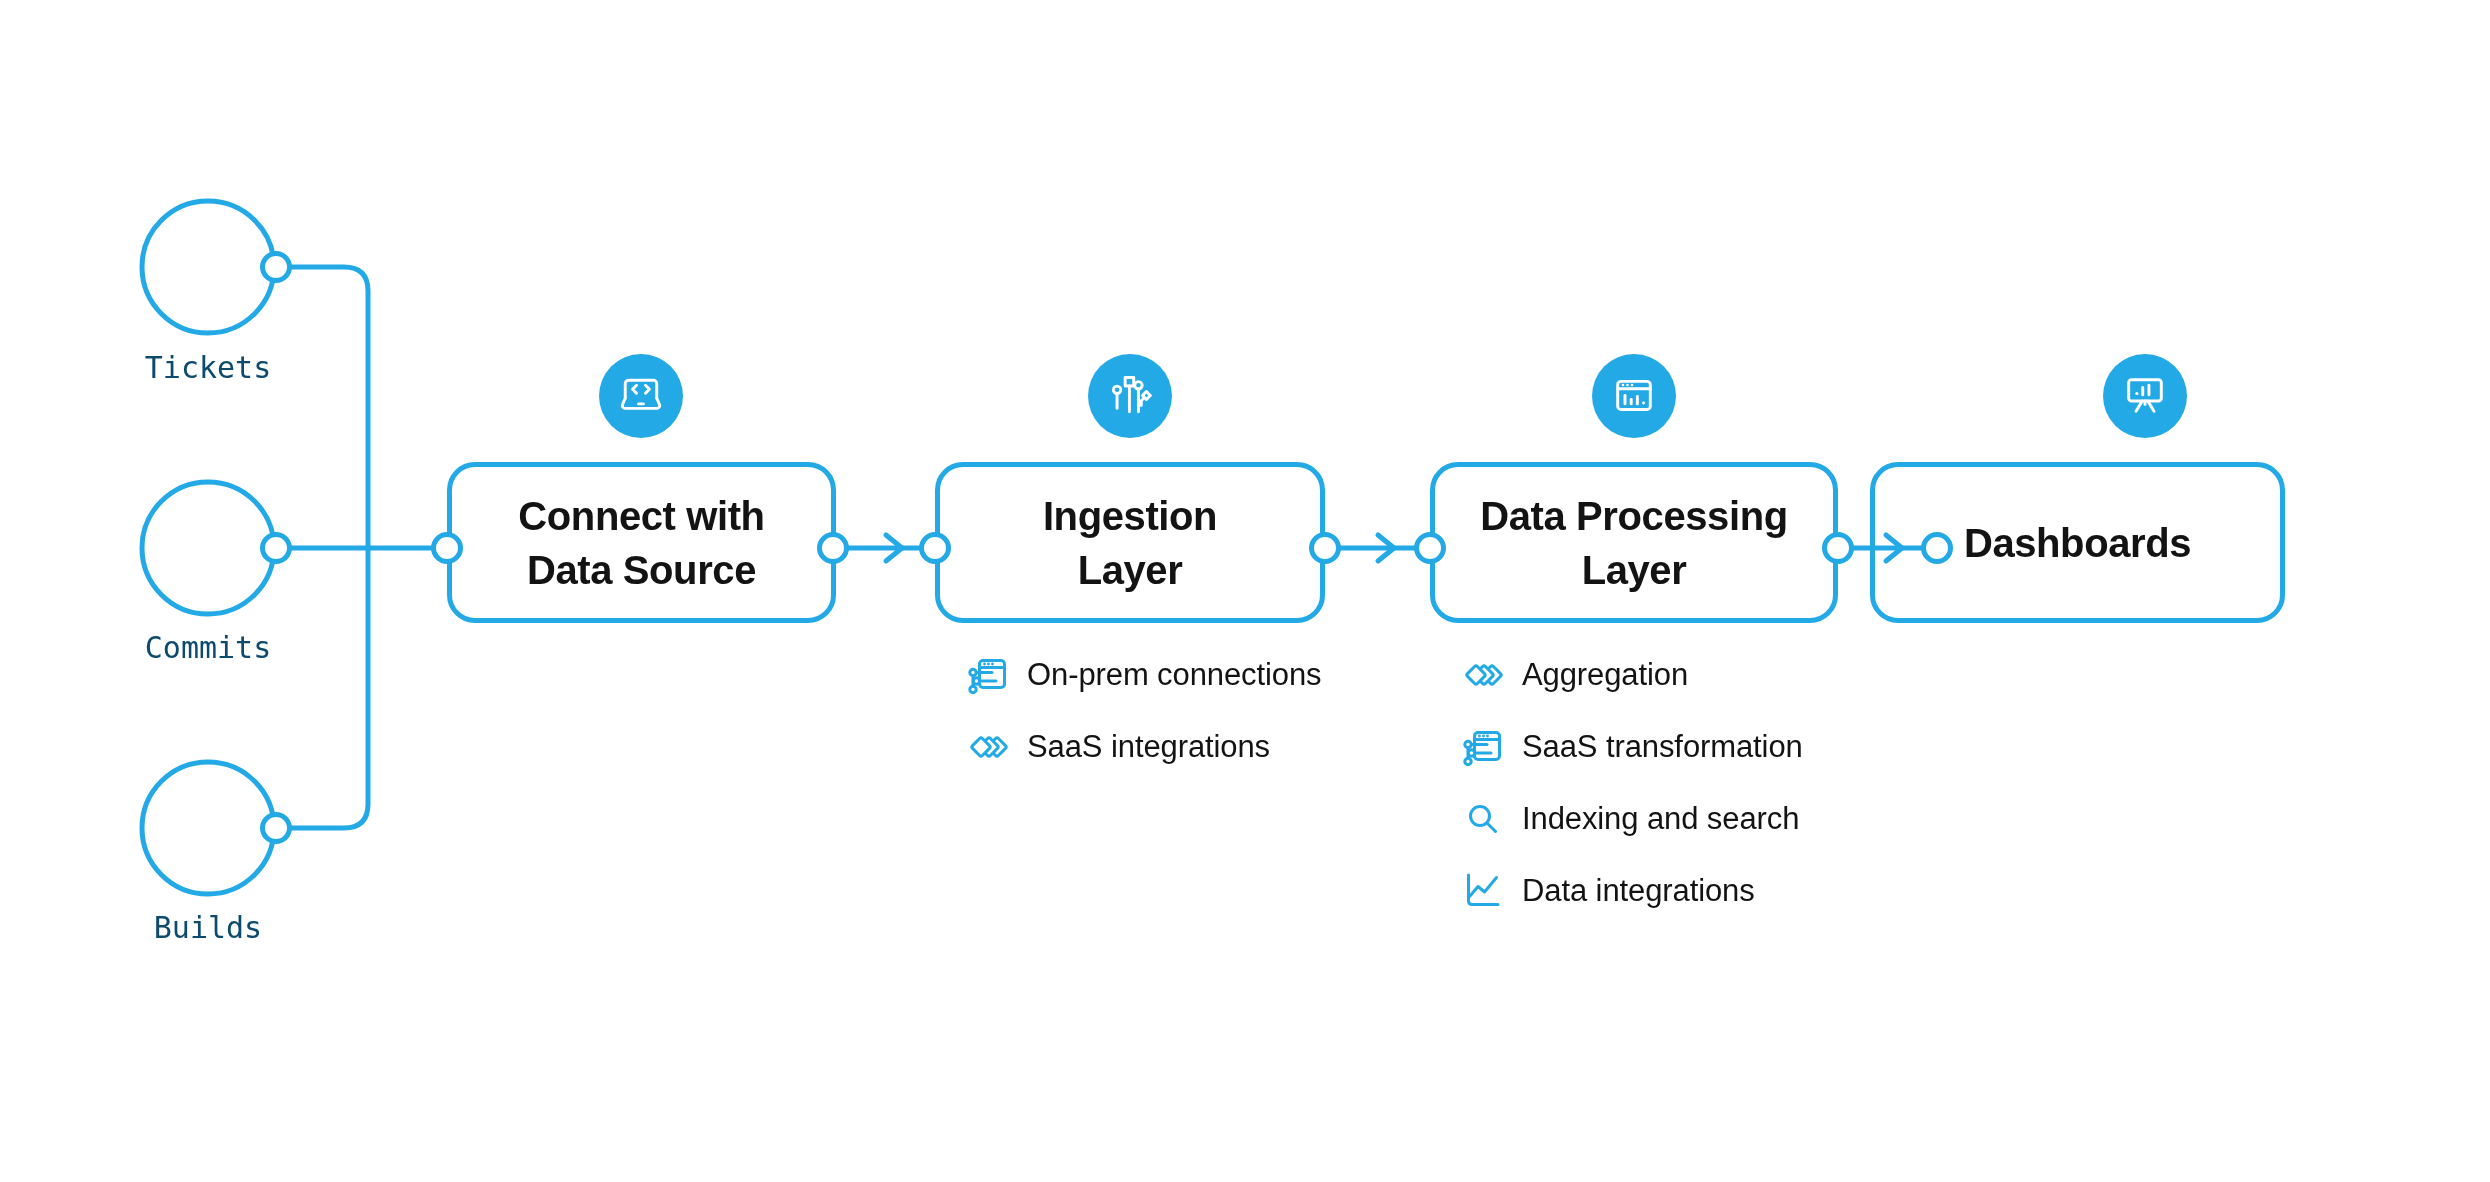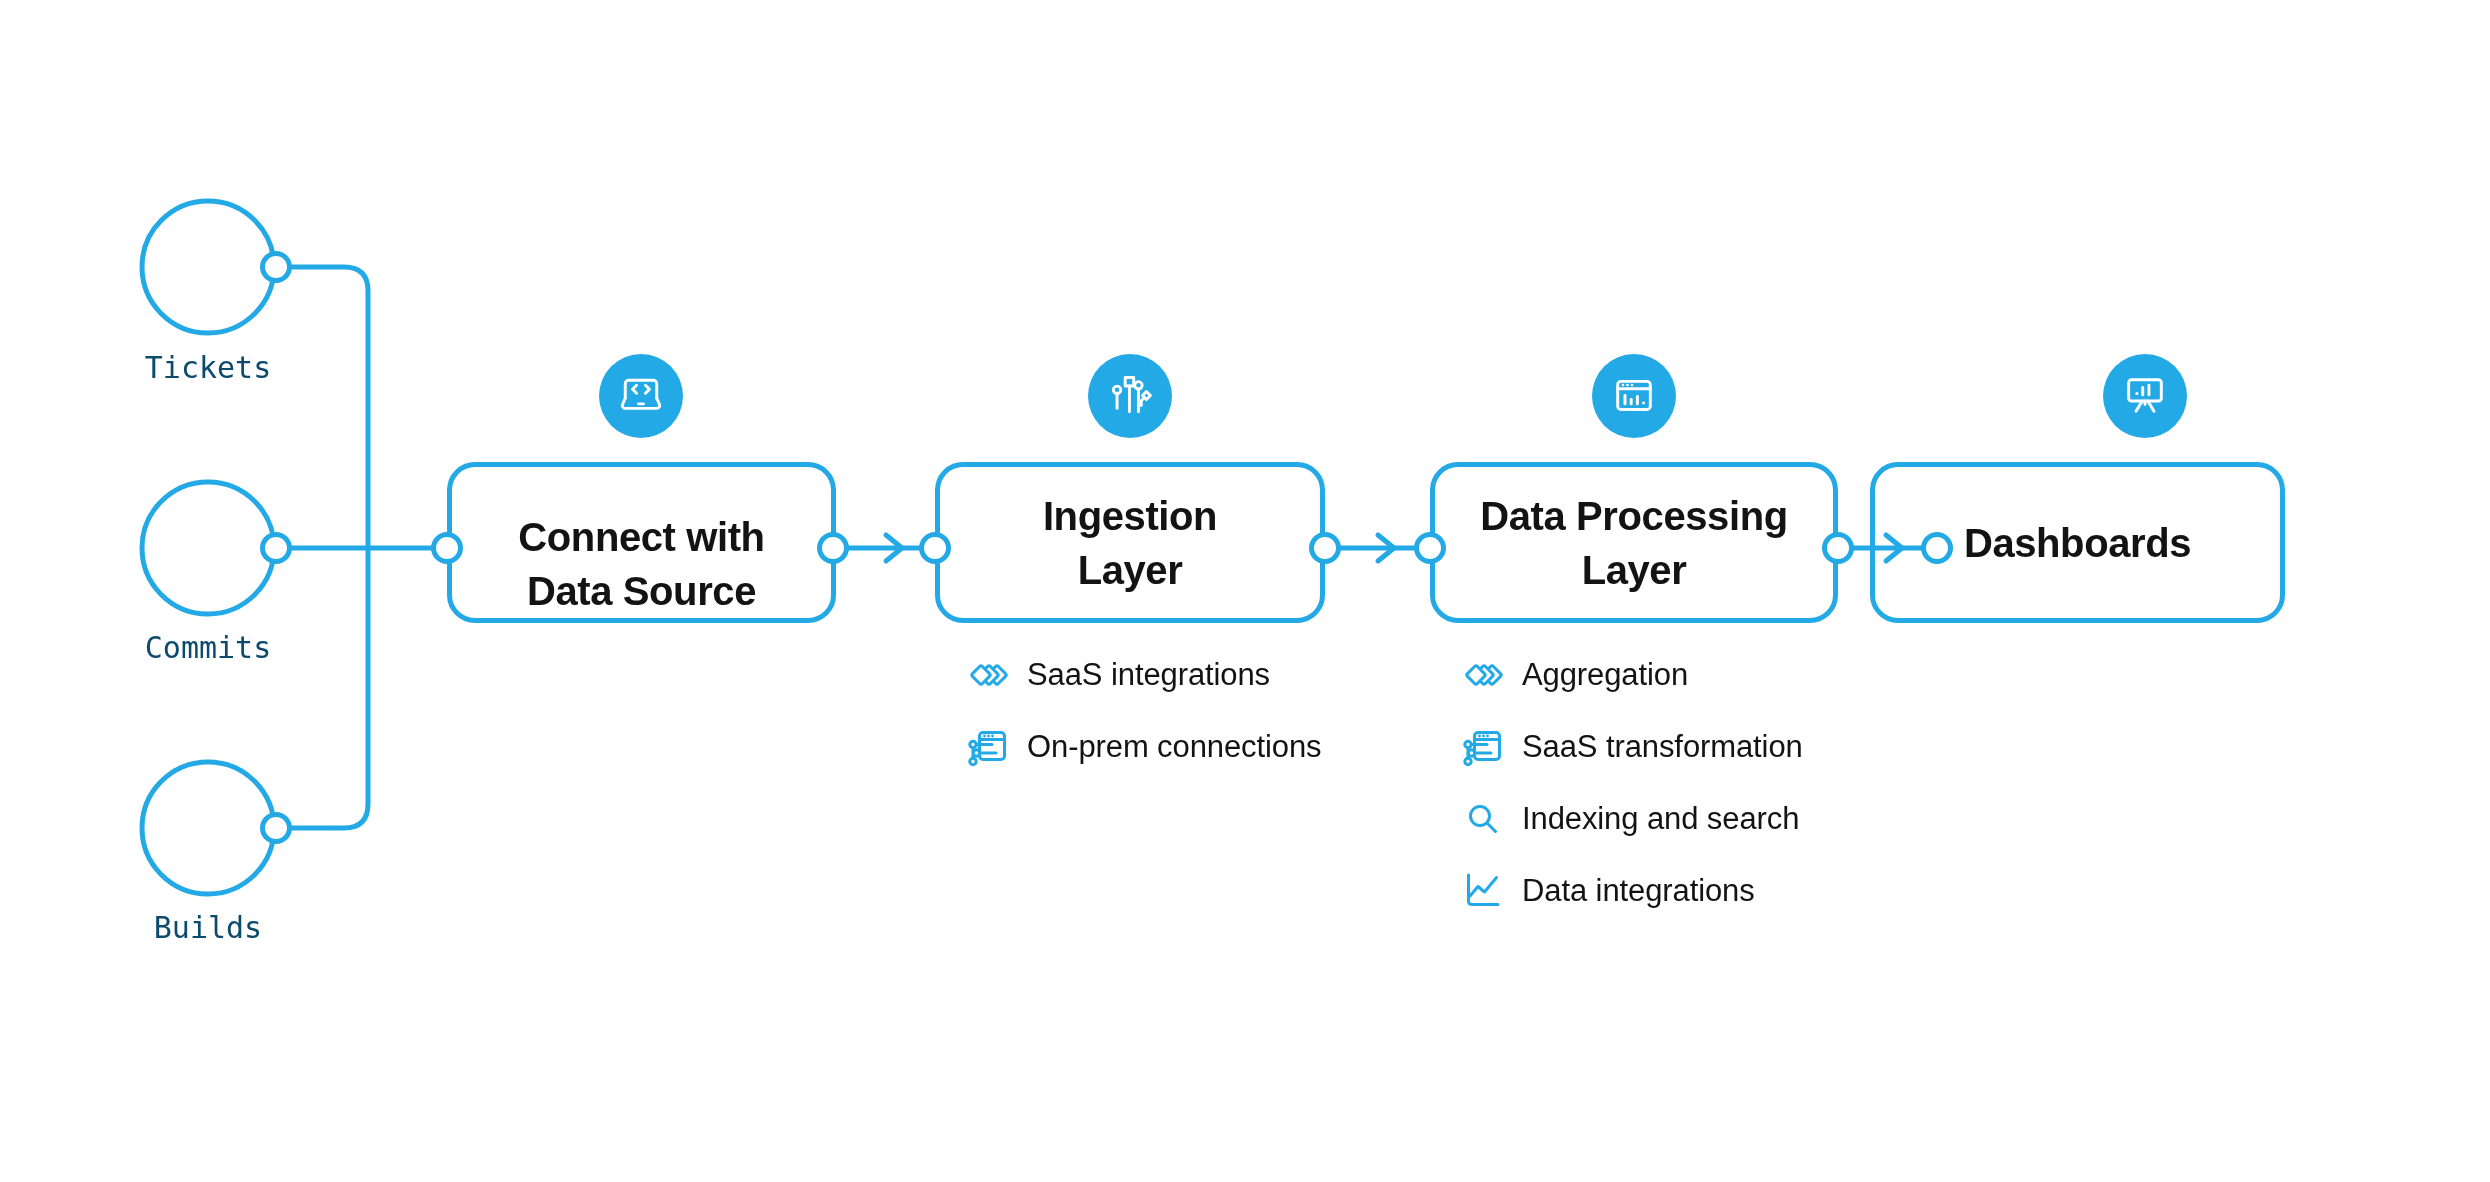--- a/index.html
+++ b/index.html
@@ -137,21 +137,21 @@
       <path d="M32.5 26 q2 1.7 4 0" stroke="#6B4A26" stroke-width="1.1" fill="none" stroke-linecap="round"></path>
       <path d="M26 32.5 q4 3 8 0" stroke="#8A5A2B" stroke-width="1.1" fill="none" stroke-linecap="round"></path>
       <path d="M26 39 l4 2.5 4 -2.5 v5.5 l-4 -2.5 -4 2.5 Z" fill="#C62B2B"></path>
       <circle cx="33.5" cy="45.5" r="3" fill="#F7D7B4"></circle>
       <rect x="34" y="44" width="10.5" height="12.5" rx="1.5" fill="#ffffff" stroke="#9A9A9A" stroke-width="1"></rect>
       <path d="M44.5 47 q4.5 1.5 0 6.5" fill="none" stroke="#9A9A9A" stroke-width="1"></path>
     </svg>
   </div>
   <div class="source-label" style="left:58px;top:911px;">Builds</div>
 
-  <div class="stage-box" style="left:447px;width:389px;justify-content:flex-end;">
+  <div class="stage-box" style="left:447px;width:389px;">
     <span class="title-line">Connect with</span>
     <span class="title-line">Data Source</span>
   </div>
   <div class="stage-box" style="left:935px;width:390px;">
     <span class="title-line">Ingestion</span>
     <span class="title-line">Layer</span>
   </div>
   <div class="stage-box" style="left:1430px;width:408px;">
     <span class="title-line">Data Processing</span>
     <span class="title-line">Layer</span>
@@ -204,50 +204,50 @@
       <line x1="24" y1="28.5" x2="24" y2="31.5"></line>
       <line x1="21.5" y1="28.5" x2="16" y2="37.5"></line>
       <line x1="26.5" y1="28.5" x2="32" y2="37.5"></line>
     </svg>
   </div>
 
   <div class="features" style="left:964px;top:650px;">
     <div class="feature-row">
       <span class="f-icon">
         <svg width="48" height="48" viewBox="0 0 48 48">
+            <use href="#sym-window-sliders"></use>
+          </svg>
+        </span>
+      <span class="feature-label">On-prem connections</span>
+    </div>
+    <div class="feature-row">
+      <span class="f-icon">
+        <svg width="48" height="48" viewBox="0 0 48 48">
             <use href="#sym-diamonds"></use>
           </svg>
         </span>
       <span class="feature-label">SaaS integrations</span>
     </div>
+  </div>
+
+  <div class="features" style="left:1459px;top:650px;">
+    <div class="feature-row">
+      <span class="f-icon">
+        <svg width="48" height="48" viewBox="0 0 48 48">
+            <use href="#sym-diamonds"></use>
+          </svg>
+        </span>
+      <span class="feature-label">Aggregation</span>
+    </div>
     <div class="feature-row">
       <span class="f-icon">
         <svg width="48" height="48" viewBox="0 0 48 48">
             <use href="#sym-window-sliders"></use>
           </svg>
         </span>
-      <span class="feature-label">On-prem connections</span>
-    </div>
-  </div>
-
-  <div class="features" style="left:1459px;top:650px;">
-    <div class="feature-row">
-      <span class="f-icon">
-        <svg width="48" height="48" viewBox="0 0 48 48">
-            <use href="#sym-diamonds"></use>
-          </svg>
-        </span>
-      <span class="feature-label">Aggregation</span>
-    </div>
-    <div class="feature-row">
-      <span class="f-icon">
-        <svg width="48" height="48" viewBox="0 0 48 48">
-            <use href="#sym-window-sliders"></use>
-          </svg>
-        </span>
       <span class="feature-label">SaaS transformation</span>
     </div>
     <div class="feature-row">
       <span class="f-icon">
         <svg width="48" height="48" viewBox="0 0 48 48">
             <use href="#sym-search"></use>
           </svg>
         </span>
       <span class="feature-label">Indexing and search</span>
     </div>

